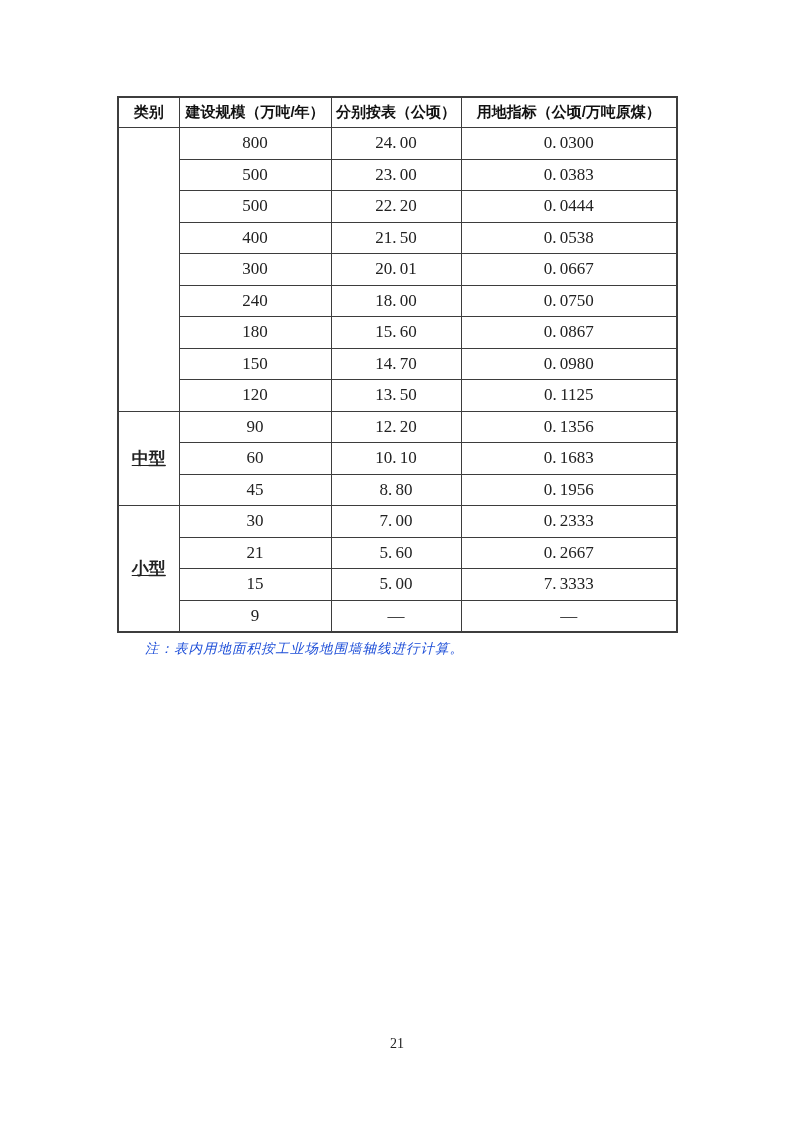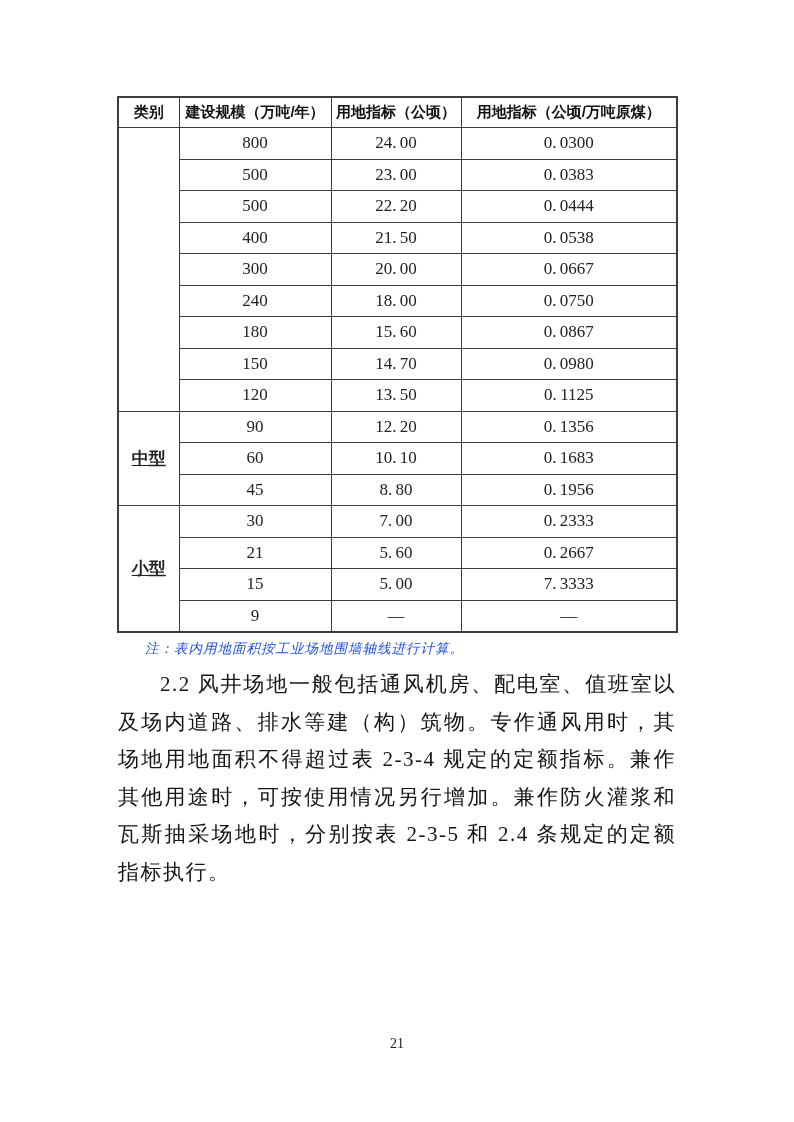--- a/index.html
+++ b/index.html
@@ -108,21 +108,21 @@
     <colgroup>
       <col style="width:61px">
       <col style="width:152px">
       <col style="width:130px">
       <col style="width:216px">
     </colgroup>
     <thead>
       <tr id="header-row">
           <th>类别</th>
           <th>建设规模（万吨/年）</th>
-          <th>用地指标（公顷）</th>
+          <th>分别按表（公顷）</th>
           <th>用地指标（公顷/万吨原煤）</th>
         </tr>
     </thead>
     <tbody id="table-body">
         <tr>
           <td rowspan="9" class="cat-cell"></td>
           <td>800</td>
           <td>24. 00</td>
           <td>0. 0300</td>
         </tr>
@@ -136,21 +136,21 @@
           <td>22. 20</td>
           <td>0. 0444</td>
         </tr>
         <tr>
           <td>400</td>
           <td>21. 50</td>
           <td>0. 0538</td>
         </tr>
         <tr>
           <td>300</td>
-          <td>20. 00</td>
+          <td>20. 01</td>
           <td>0. 0667</td>
         </tr>
         <tr>
           <td>240</td>
           <td>18. 00</td>
           <td>0. 0750</td>
         </tr>
         <tr>
           <td>180</td>
           <td>15. 60</td>
@@ -201,17 +201,16 @@
         <tr>
           <td>9</td>
           <td>—</td>
           <td>—</td>
         </tr>
       </tbody>
   </table>
 
   <div class="note">注：表内用地面积按工业场地围墙轴线进行计算。</div>
 
-  <p class="para">2.2 风井场地一般包括通风机房、配电室、值班室以及场内道路、排水等建（构）筑物。专作通风用时，其场地用地面积不得超过表 2-3-4 规定的定额指标。兼作其他用途时，可按使用情况另行增加。兼作防火灌浆和瓦斯抽采场地时，分别按表 2-3-5 和 2.4 条规定的定额指标执行。</p>
 
   <div class="page-number">21</div>
 
 </div>
 
 </body></html>

